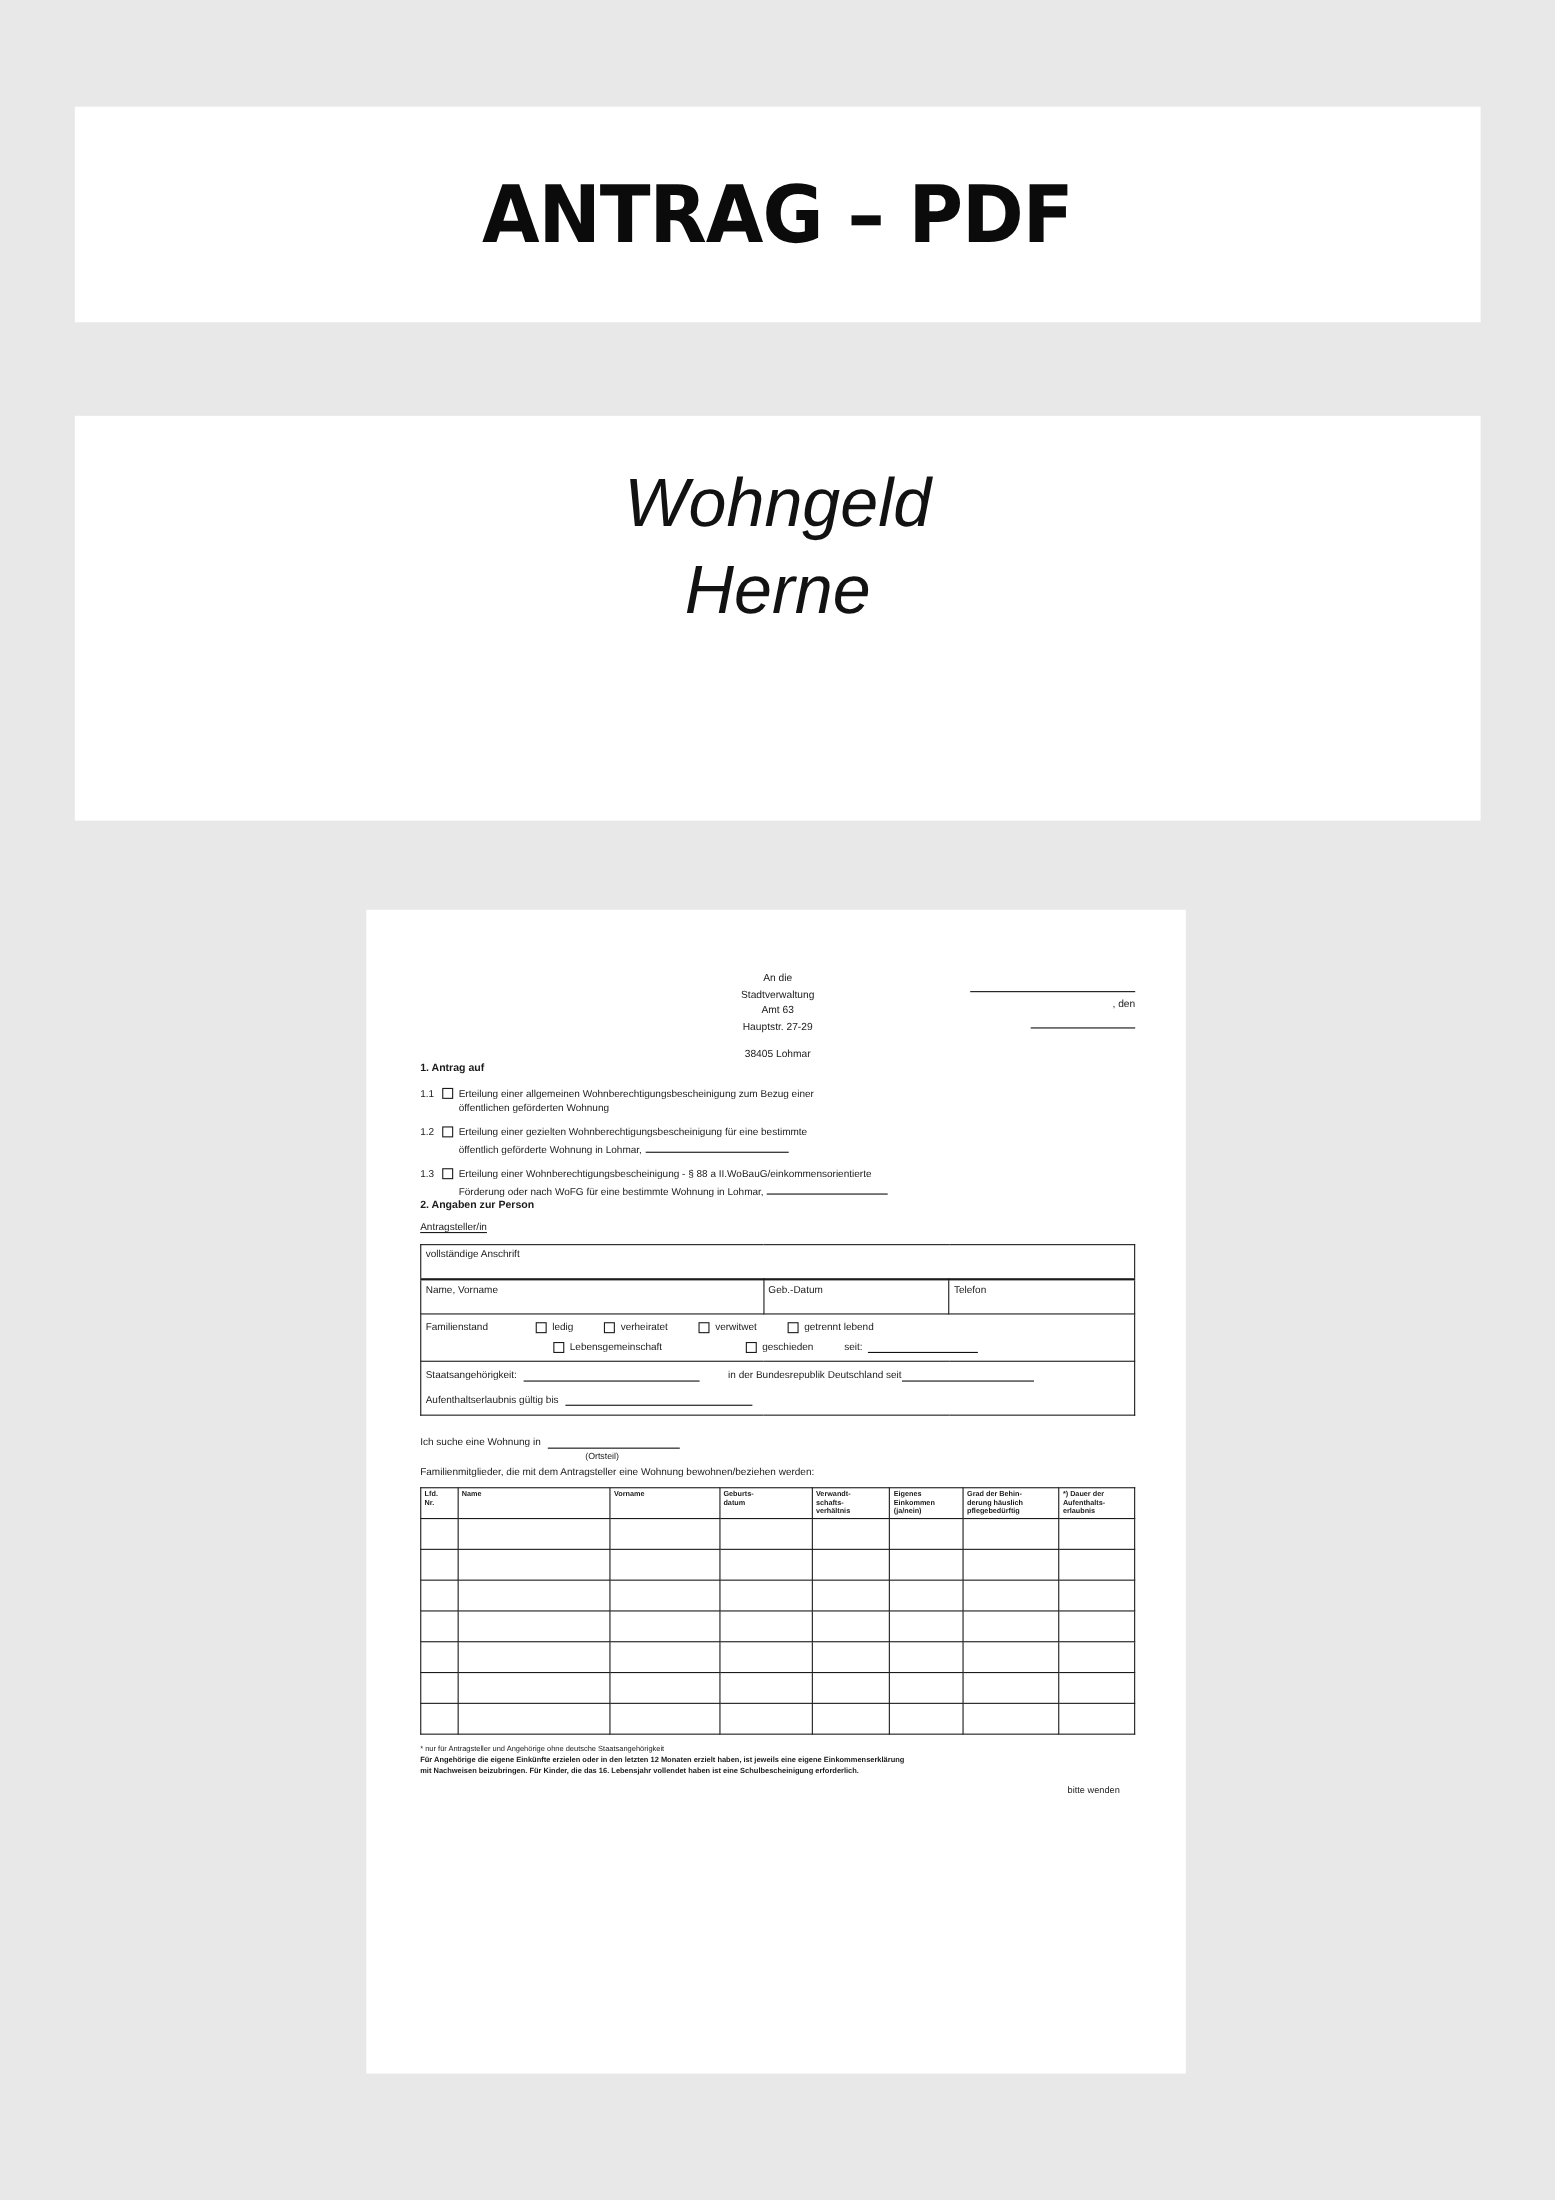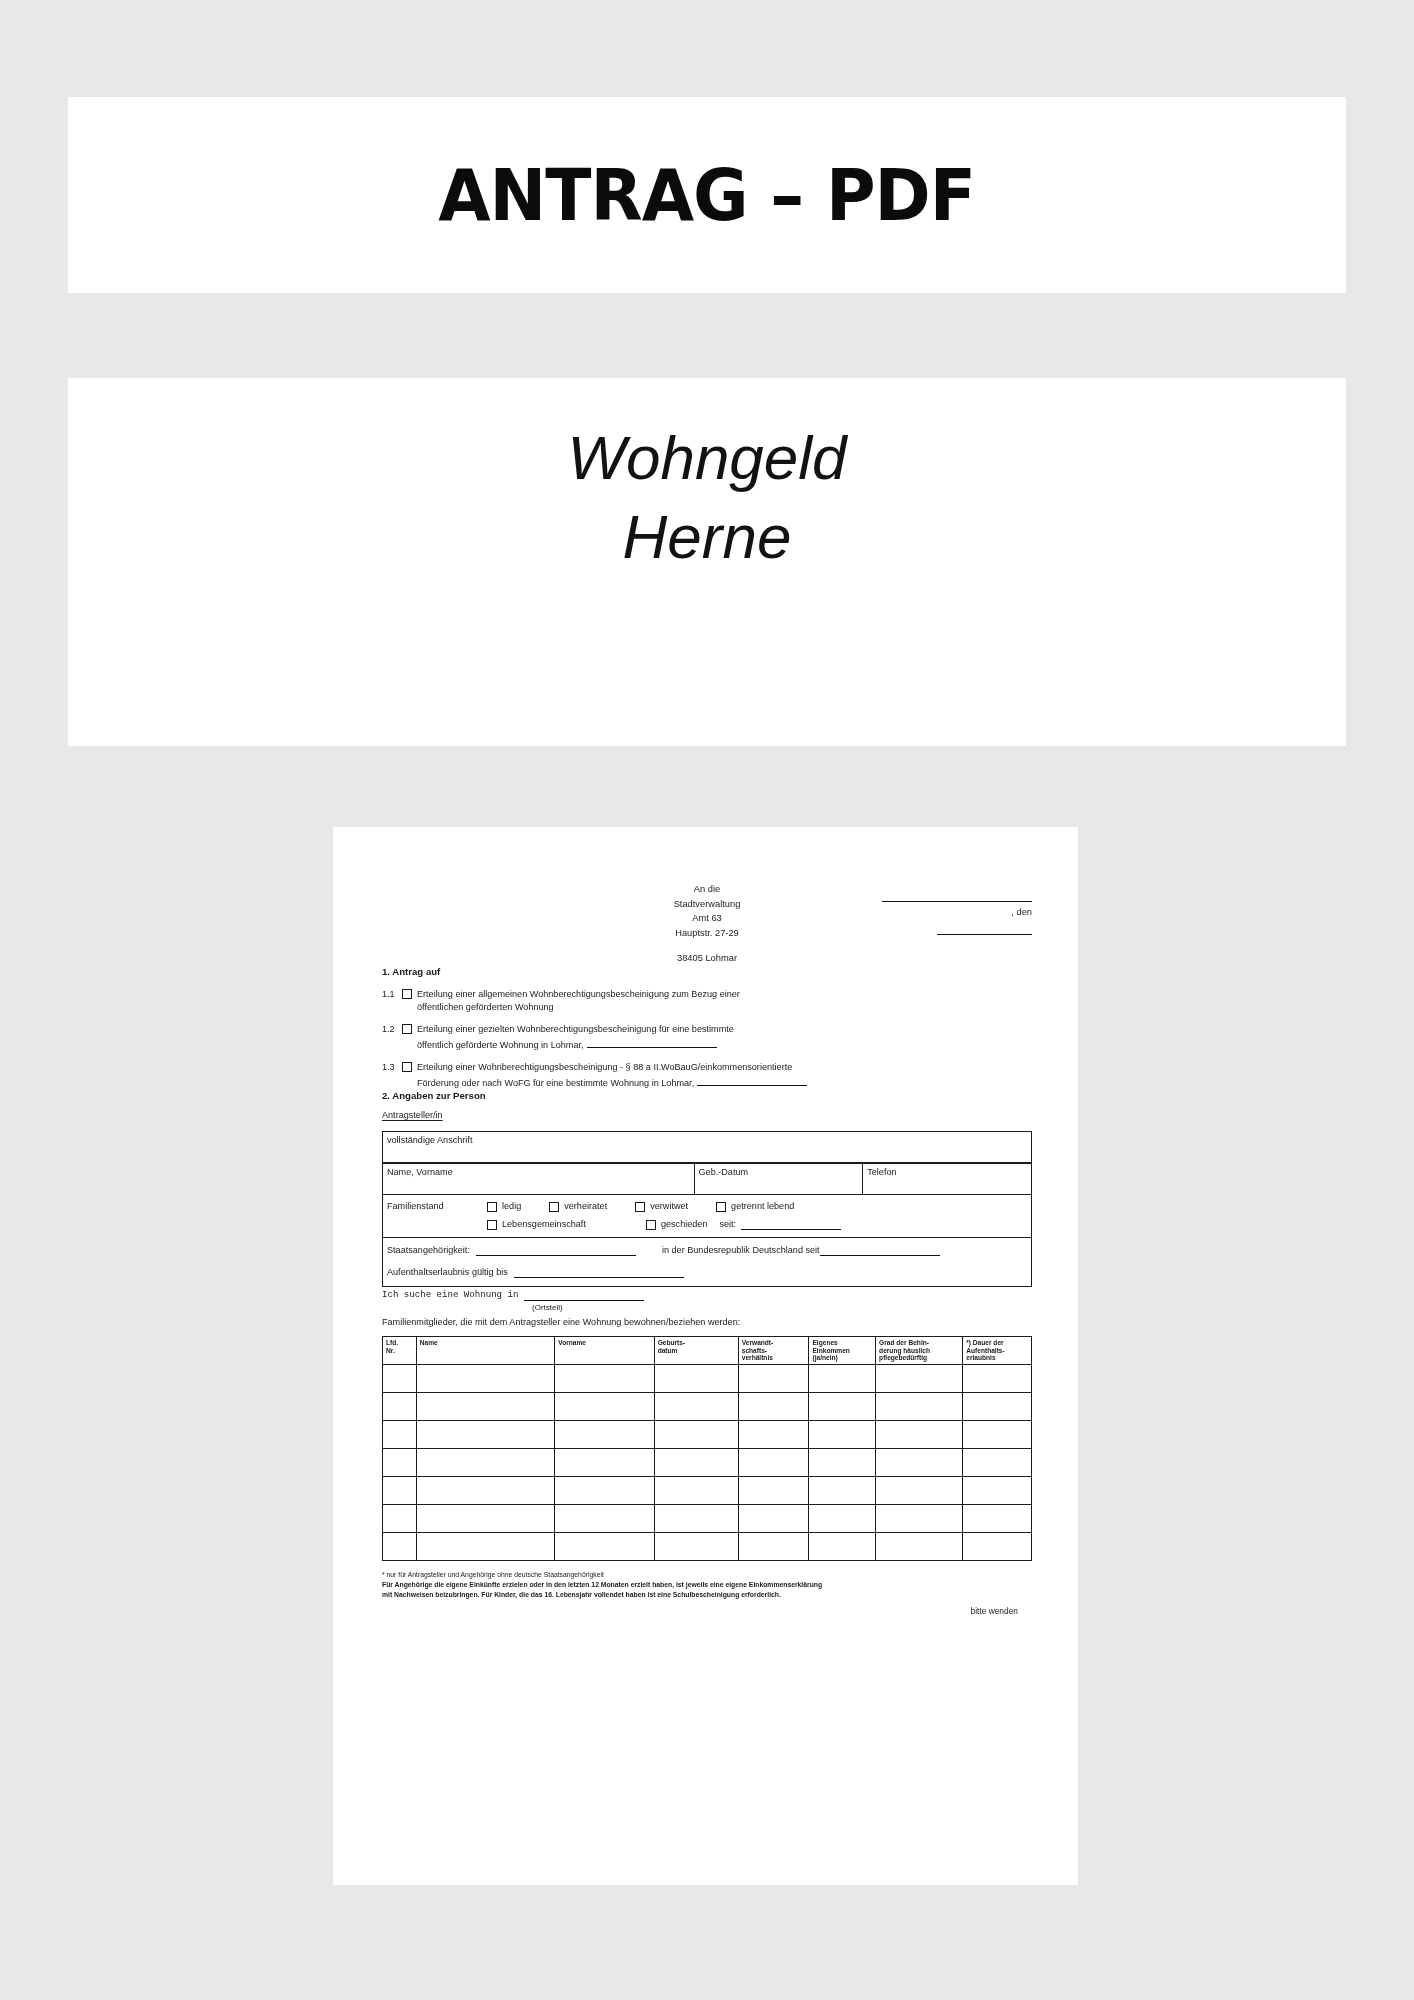--- a/index.html
+++ b/index.html
@@ -54,21 +54,21 @@
     position:absolute;right:0;top:8px;
     display:flex;align-items:flex-end;gap:4px;font-size:9.3px;flex-direction:column;
   }
   .ul-line{display:inline-block;border-bottom:1.4px solid #111;height:11px;}
   .w150{width:150px;} .w95{width:95px;} .w130{width:130px;}
   .w120{width:120px;} .w110{width:110px;} .w100{width:100px;}
   .w170{width:170px;} .w160{width:160px;}
 
   h3.sec{font-size:9.6px;font-weight:700;margin:0;padding:0;}
   .mt18{margin-top:18px;}
-  .mt6{margin-top:6px;} .mt22{margin-top:22px;} .mt10{margin-top:2px;font-family:Liberation Mono, monospace;}
+  .mt6{margin-top:6px;} .mt22{margin-top:22px;} .mt10{margin-top:18px;}
 
   .opt{display:flex;margin-top:9px;align-items:flex-start;}
   .opt .num{width:20px;flex:none;font-size:9.1px;}
   .chk{
     width:8px;height:8px;border:1.1px solid #1b1b1b;background:#fff;
     flex:none;margin:1px 5px 0 0;display:inline-block;
   }
   .opt .txt{flex:1;}
   .inl{display:inline-flex;align-items:baseline;gap:3px;}
 
@@ -199,21 +199,21 @@
                 </span>
             <span class="famopt">
                   <span class="chk"></span>
                   <span>verwitwet</span>
                 </span>
             <span class="famopt">
                   <span class="chk"></span>
                   <span>getrennt lebend</span>
                 </span>
           </div>
-          <div class="famrow" style="margin-top:5px;">
+          <div class="famrow" style="margin-top:5px;gap:16px;">
             <span class="famlabel"></span>
             <span class="famopt" style="margin-right:60px;">
                   <span class="chk"></span>
                   <span>Lebensgemeinschaft</span>
                 </span>
             <span class="famopt" style="margin-right:12px;">
                   <span class="chk"></span>
                   <span>geschieden</span>
                 </span>
             <span class="famopt">

